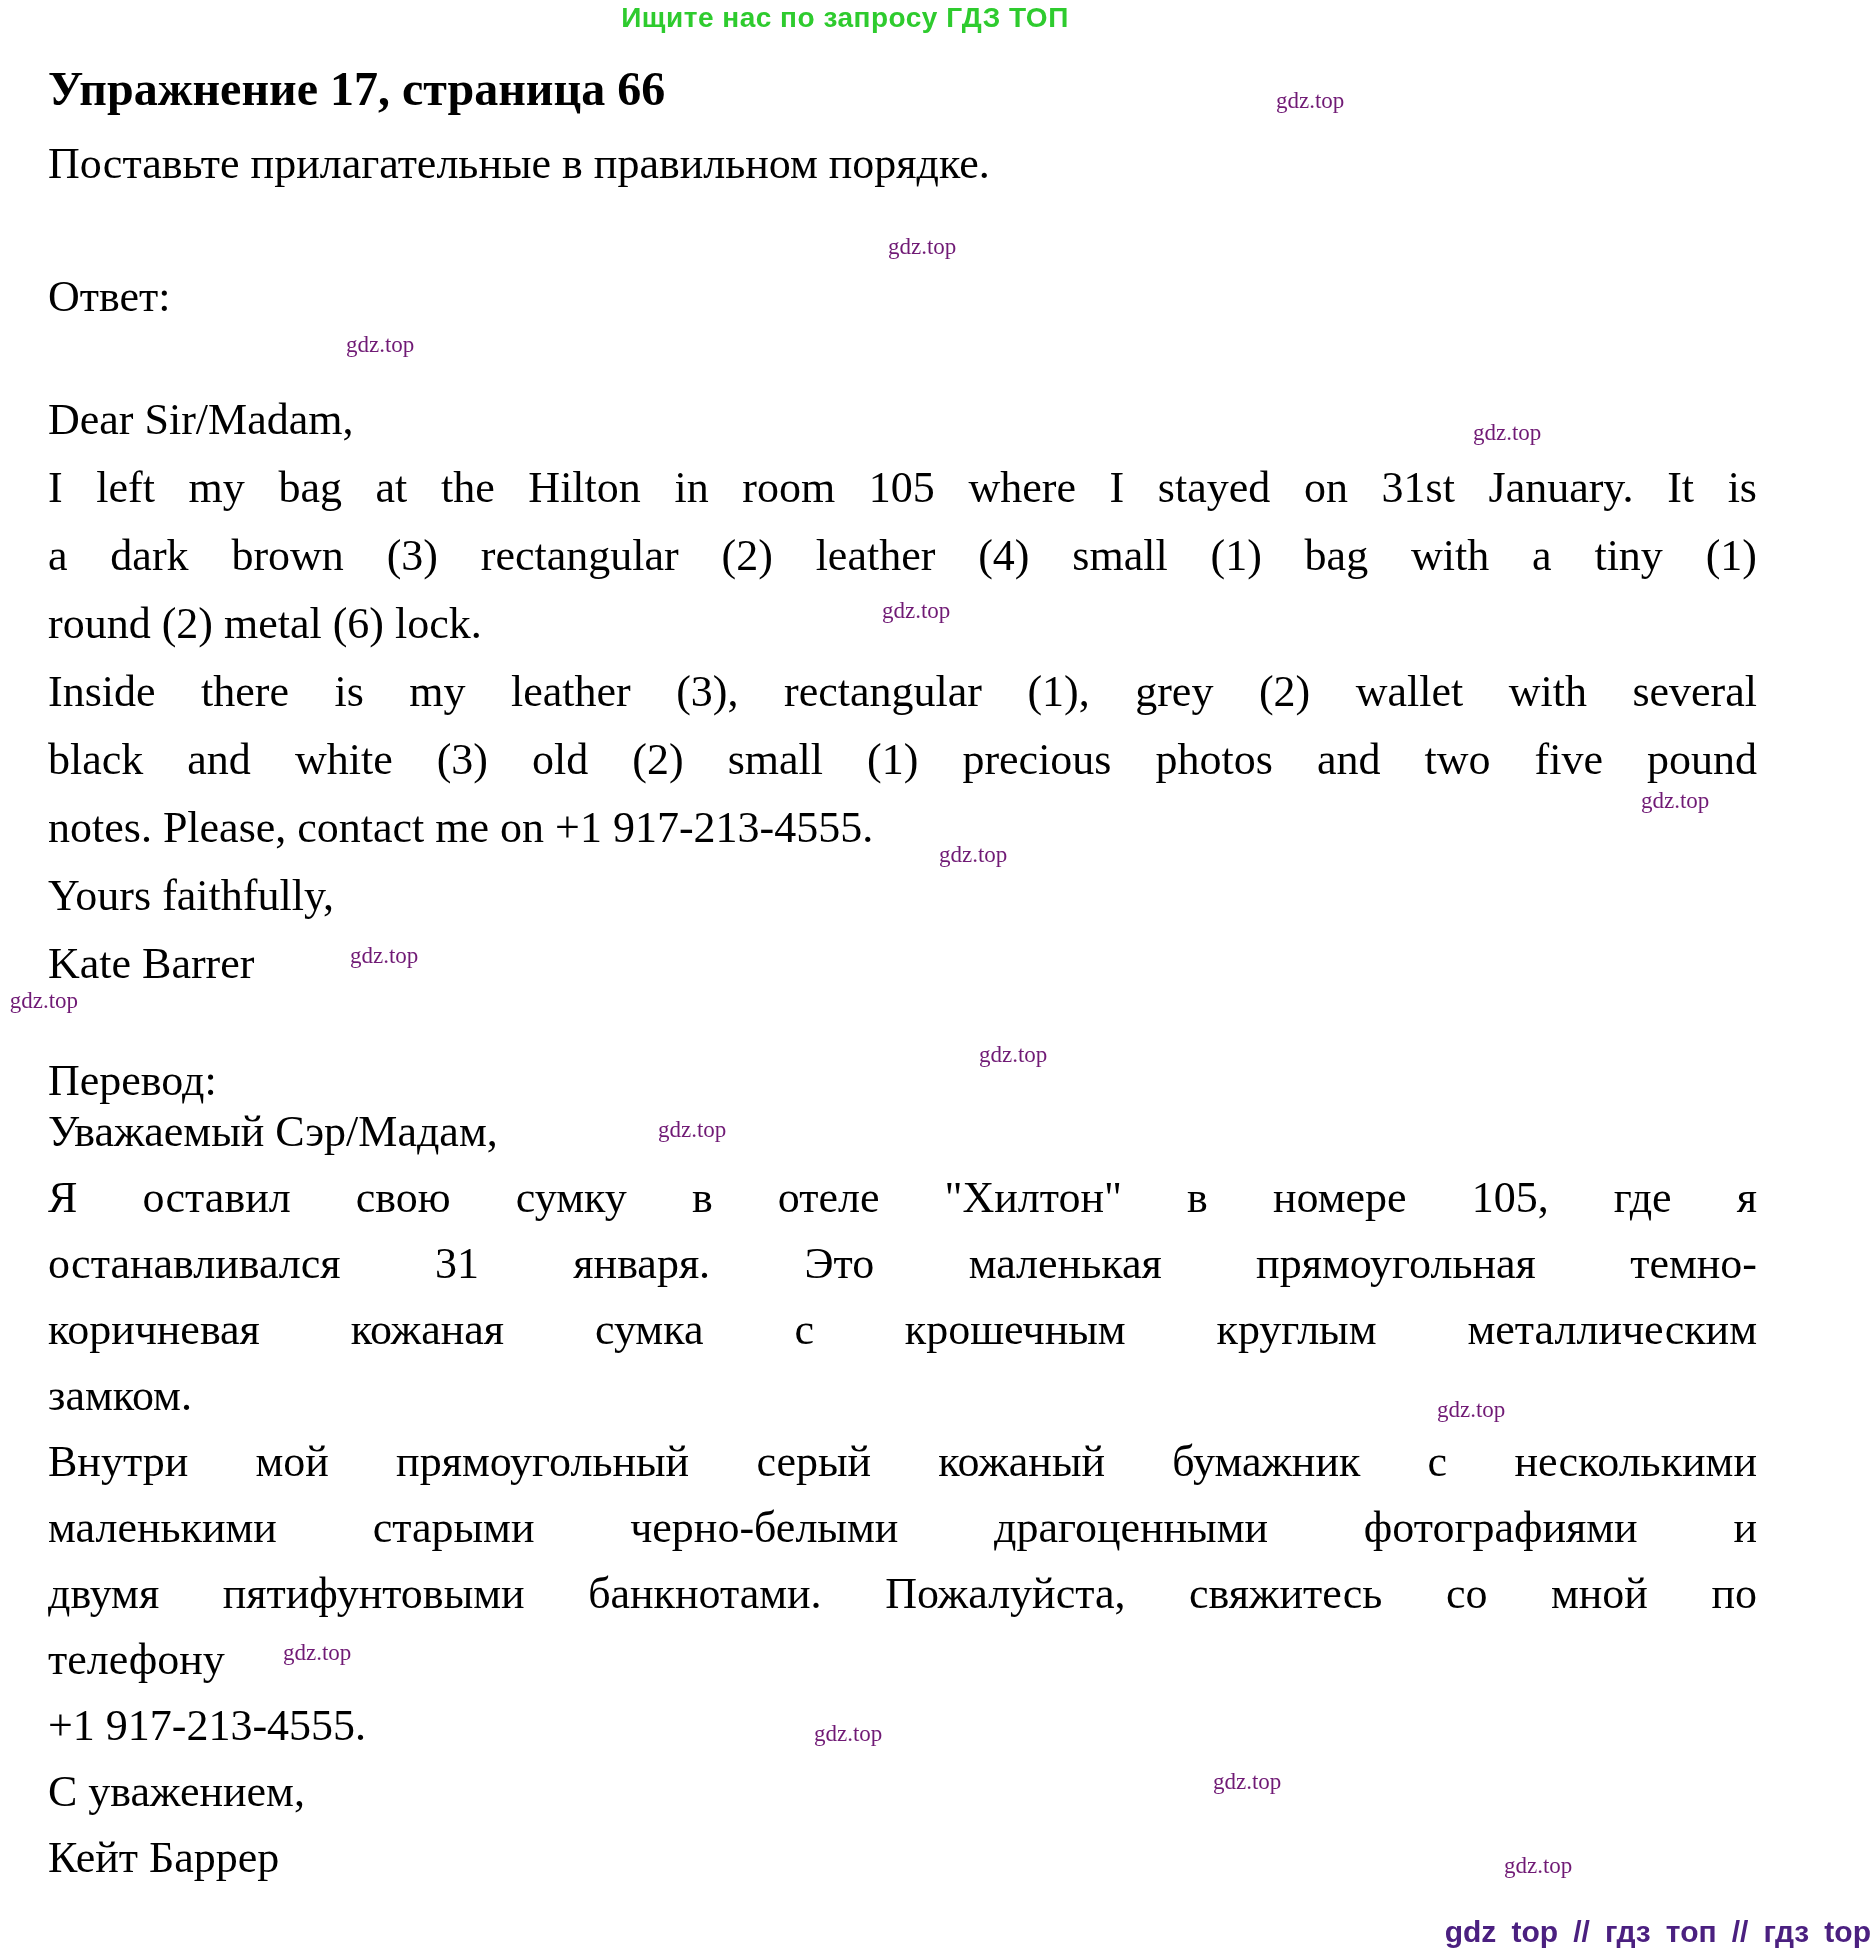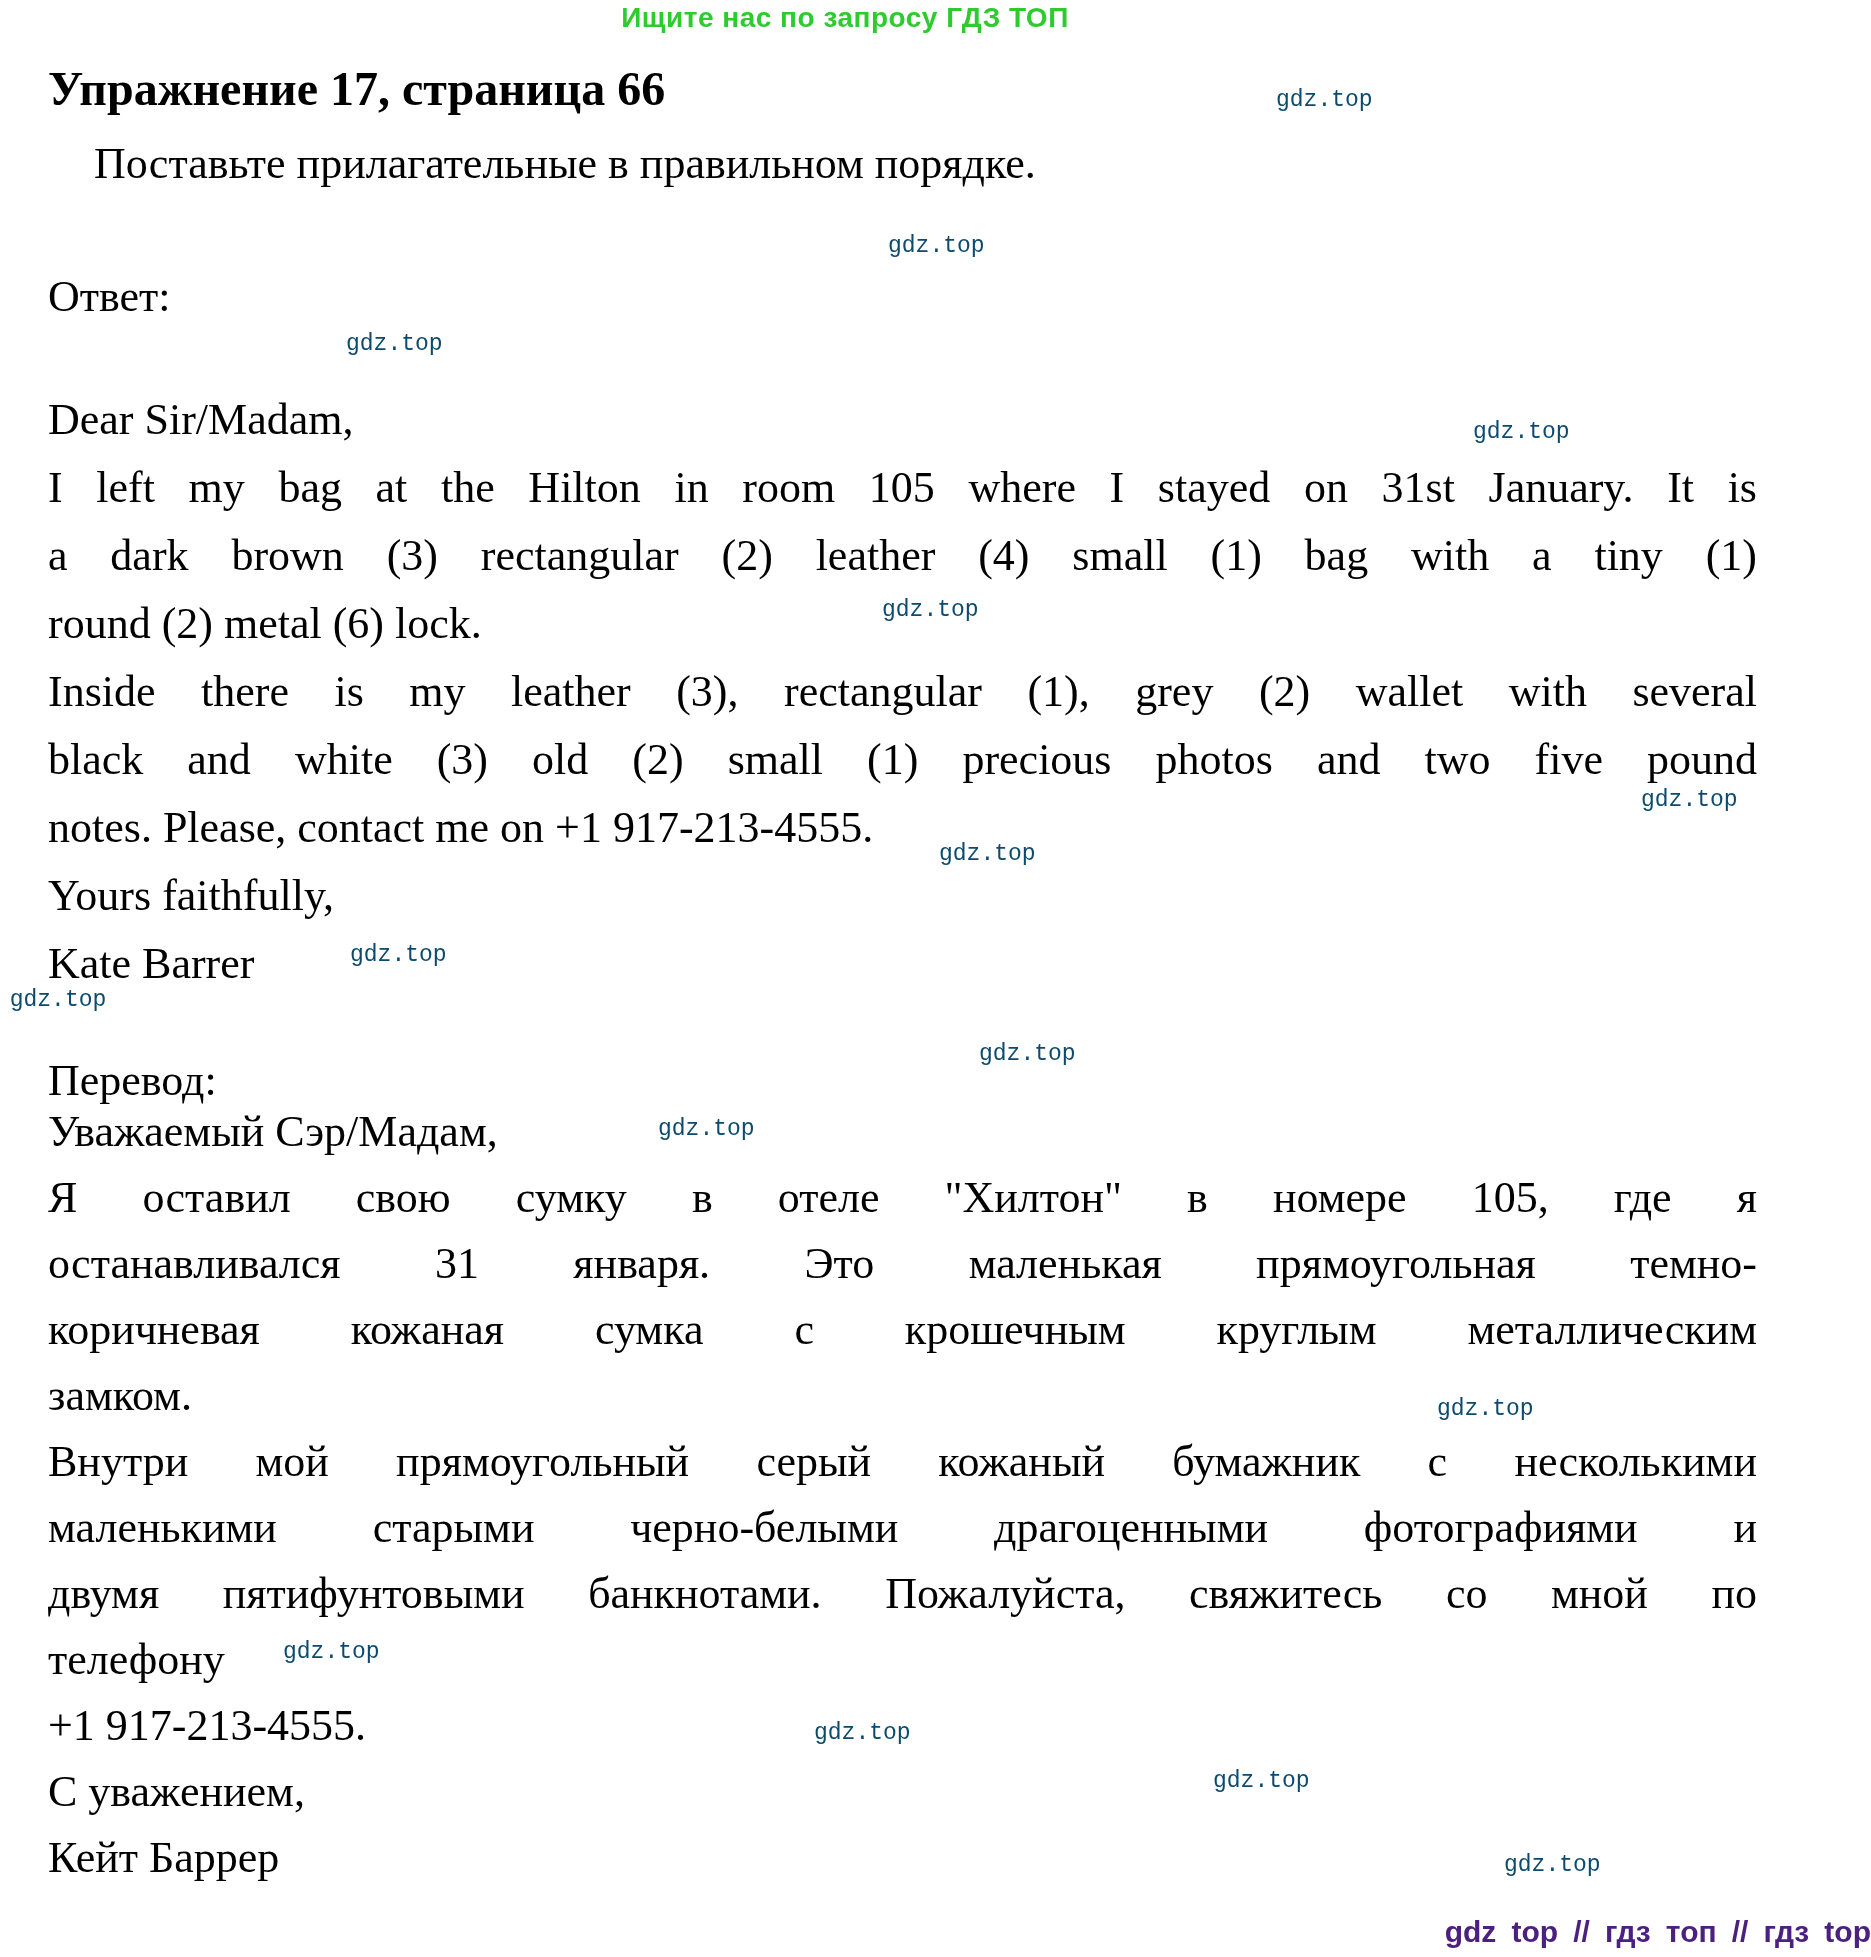--- a/index.html
+++ b/index.html
@@ -12,33 +12,32 @@
     font-family:"Liberation Sans", sans-serif; font-size:28px; font-weight:bold;
     color:#2ecb2e; letter-spacing:0.5px;
   }
   .title {
     position:absolute; left:48px; top:60px; font-size:48px; font-weight:bold;
     line-height:58px; white-space:nowrap;
   }
   .subtitle {
     position:absolute; left:48px; top:135px; font-size:44px; line-height:58px;
     white-space:nowrap;
-    margin-left:46px;
   }
   .section-label { position:absolute; left:48px; font-size:44px; line-height:58px; }
   .answer-label { top:268px; }
   .translation-label { top:1052px; }
   .block { position:absolute; left:48px; width:1709px; font-size:44px; }
   .letter-block { top:386px; line-height:68px; }
   .translation-block { top:1099px; line-height:66px; }
   .line { text-align:left; }
   .line.j { text-align:justify; text-align-last:justify; text-justify:inter-word; }
   .wm {
-    position:absolute; font-family:Liberation Mono, monospace; font-size:23px;
-    color:#0c4a6e; white-space:nowrap; line-height:23px;
+    position:absolute; font-family:Liberation Serif, serif; font-size:23px;
+    color:#701a75; white-space:nowrap; line-height:23px;
   }
   .footer {
     position:absolute; top:1915px; left:0; width:1871px; text-align:right;
     font-family:"Liberation Sans", sans-serif; font-size:30px; font-weight:bold;
     color:#4b2080; word-spacing:6.8px;
   }
 </style>
 </head>
 <body>
 

